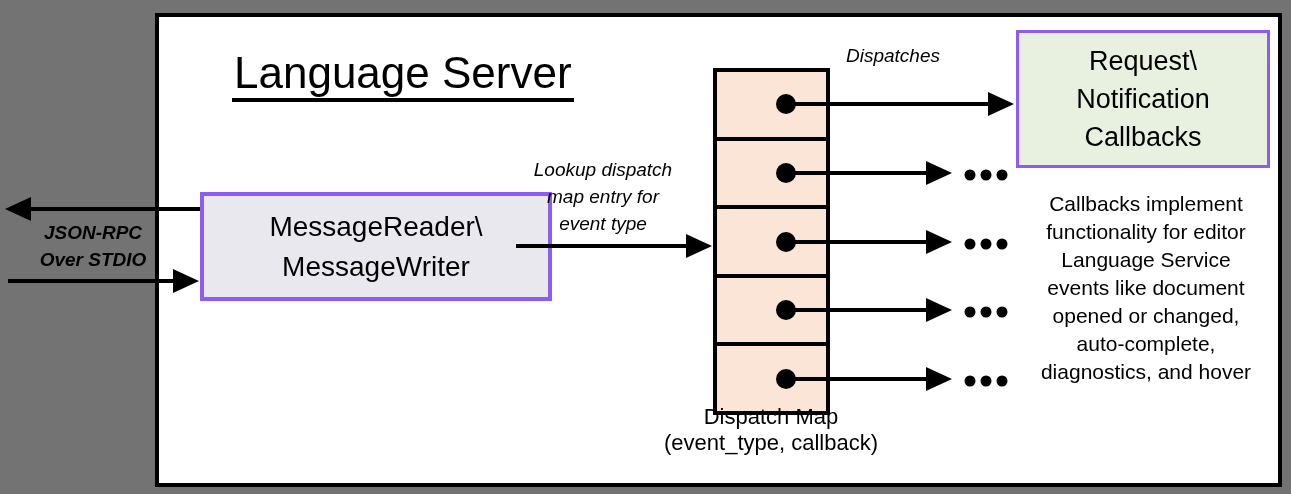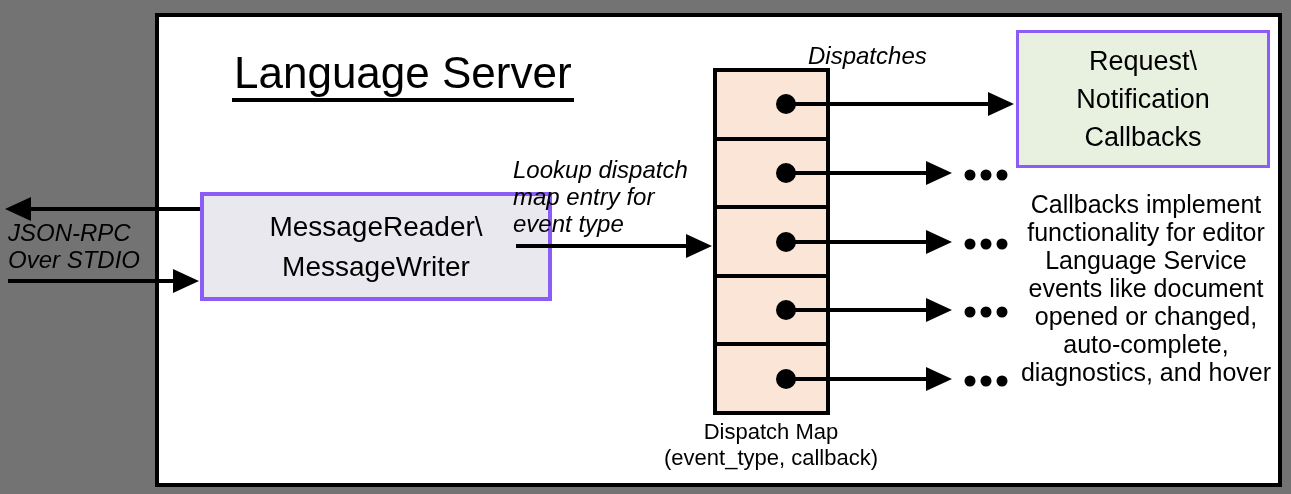--- a/index.html
+++ b/index.html
@@ -67,35 +67,36 @@
   }
   .map-cell { flex: 1; }
   .map-cell + .map-cell { border-top: 4px solid #000000; }
   .caption {
     position: absolute;
     text-align: center;
     font-size: 22px;
     line-height: 29px;
   }
   .reader-caption { left: 188px; top: 308px; width: 360px; }
-  .map-caption { left: 640px; top: 419px; width: 262px; line-height: 26px; }
+  .map-caption { left: 640px; top: 404px; width: 262px; line-height: 26px; }
   .note {
     position: absolute;
     left: 1018px; top: 190px; width: 256px;
     text-align: center;
-    font-size: 25px;
+    font-size: 21px;
     line-height: 28px;
   }
   .flow-label {
     position: absolute;
+    text-align: center;
     font-style: italic;
-    font-size: 24px;
+    font-size: 19px;
     line-height: 27px;
   }
-  .label-jsonrpc    { left: 8px;   top: 219px; width: 170px; }
+  .label-jsonrpc    { left: 8px;   top: 219px; width: 170px; font-weight: bold; }
   .label-lookup     { left: 513px; top: 156px; width: 180px; }
   .label-dispatches { left: 808px; top: 42px;  width: 170px; }
   .overlay {
     position: absolute;
     left: 0; top: 0;
     width: 1291px; height: 494px;
     pointer-events: none;
   }
 </style>
 </head>

